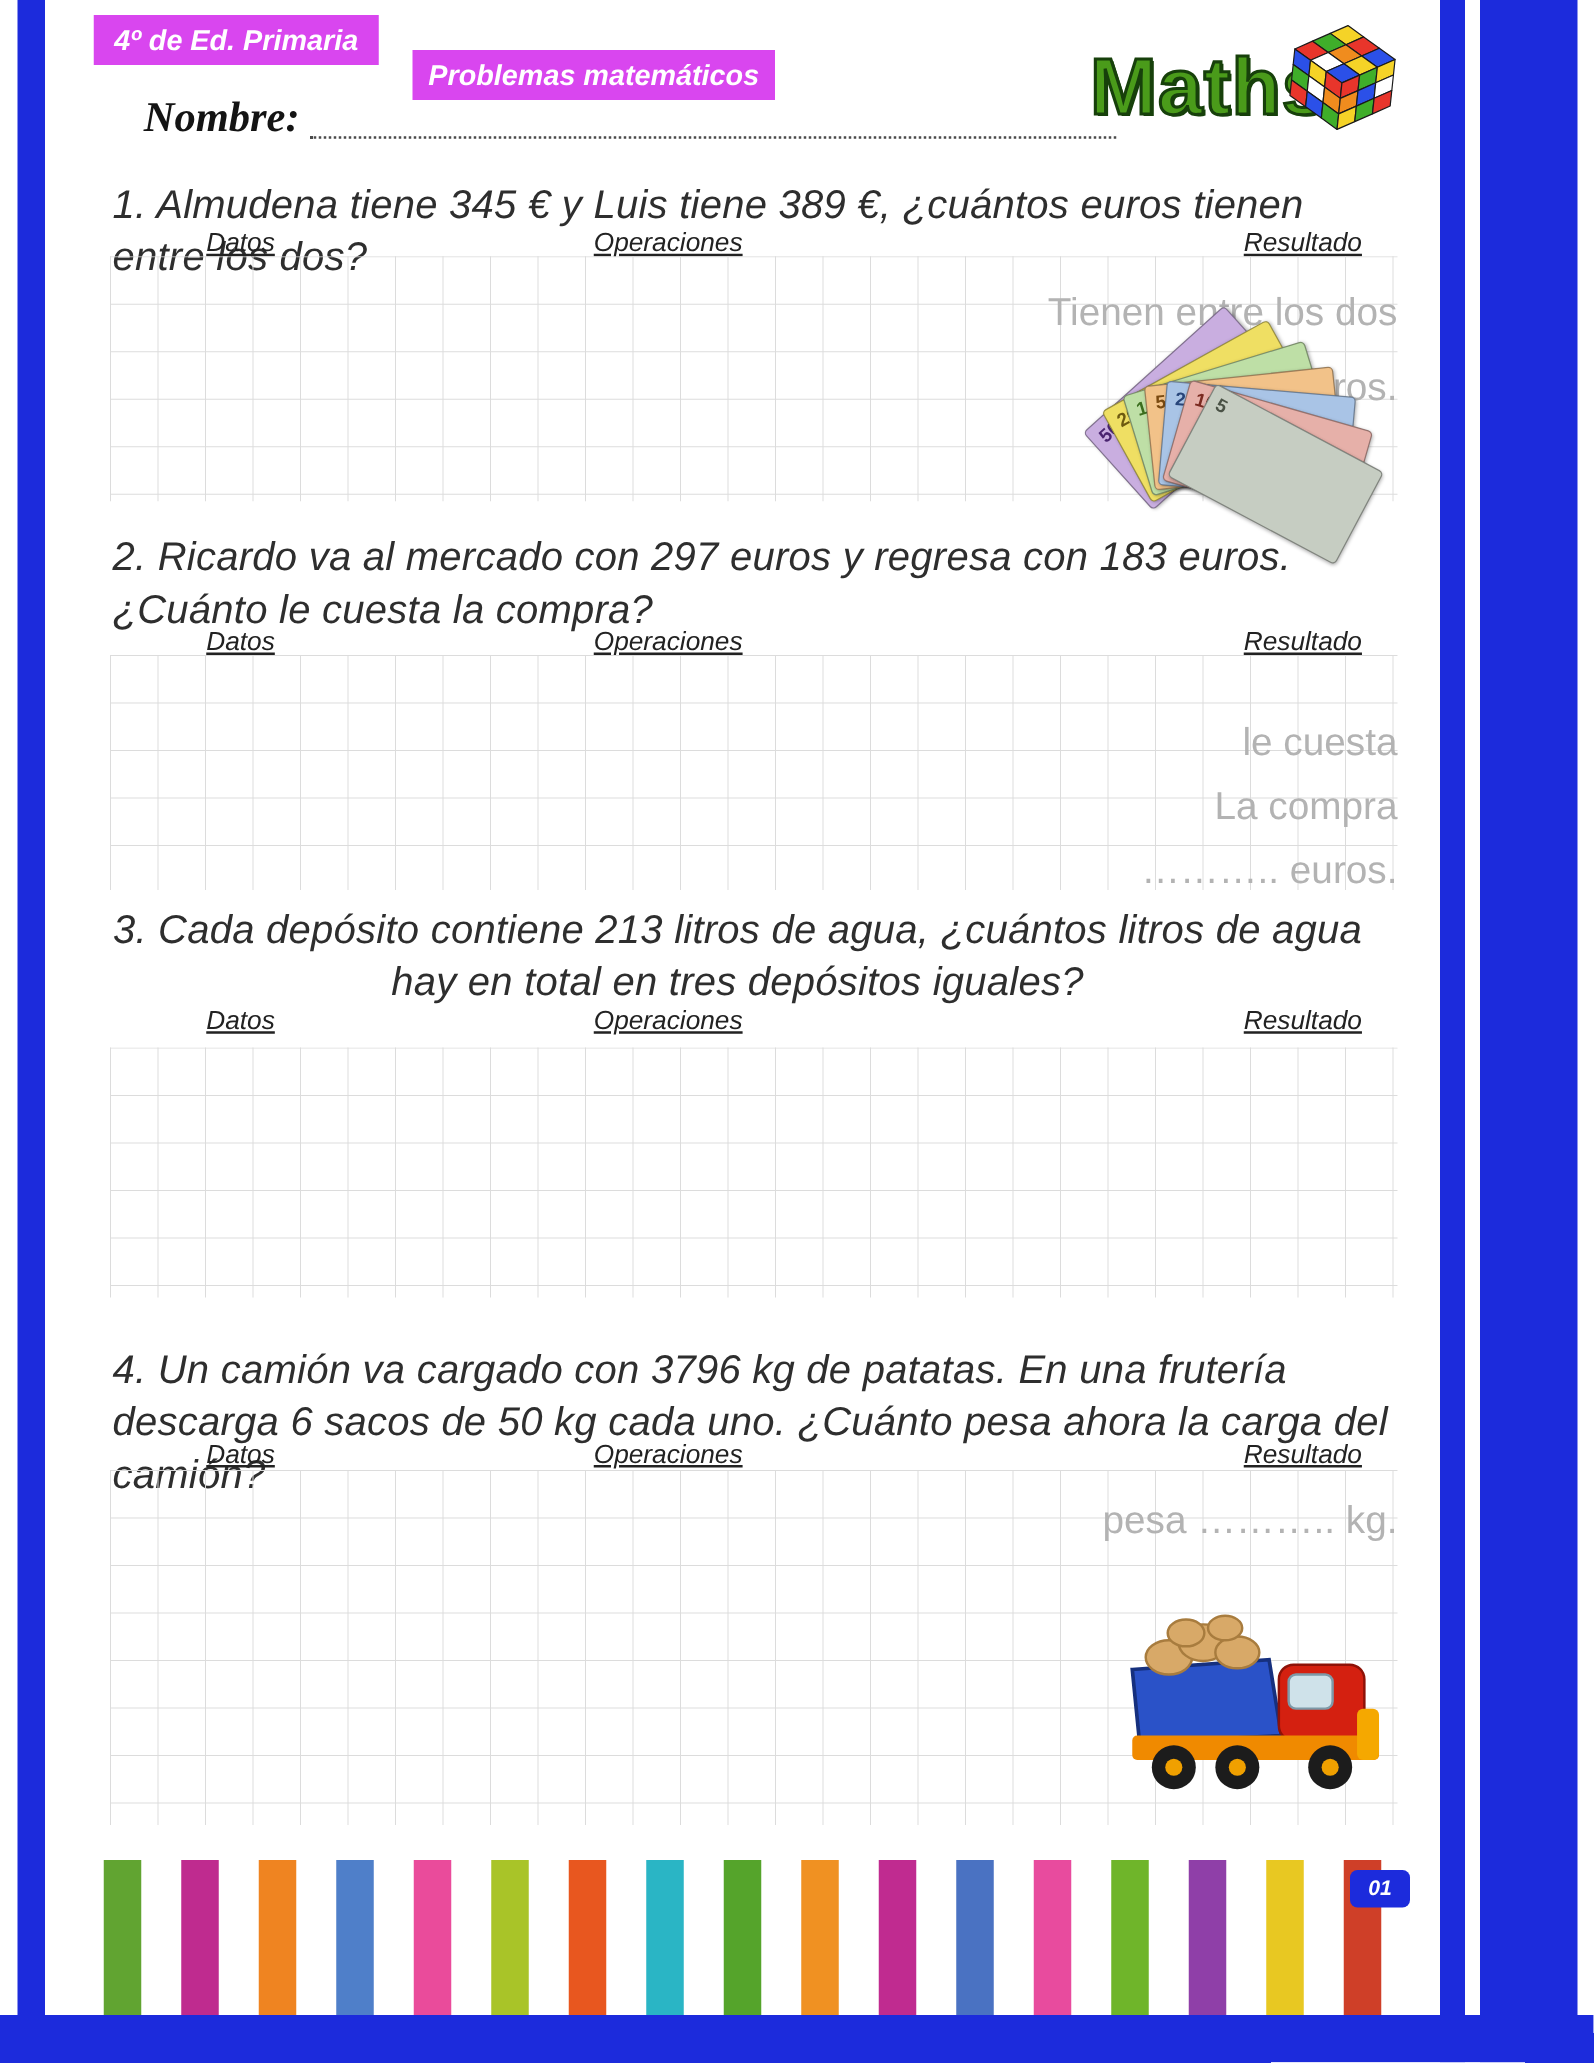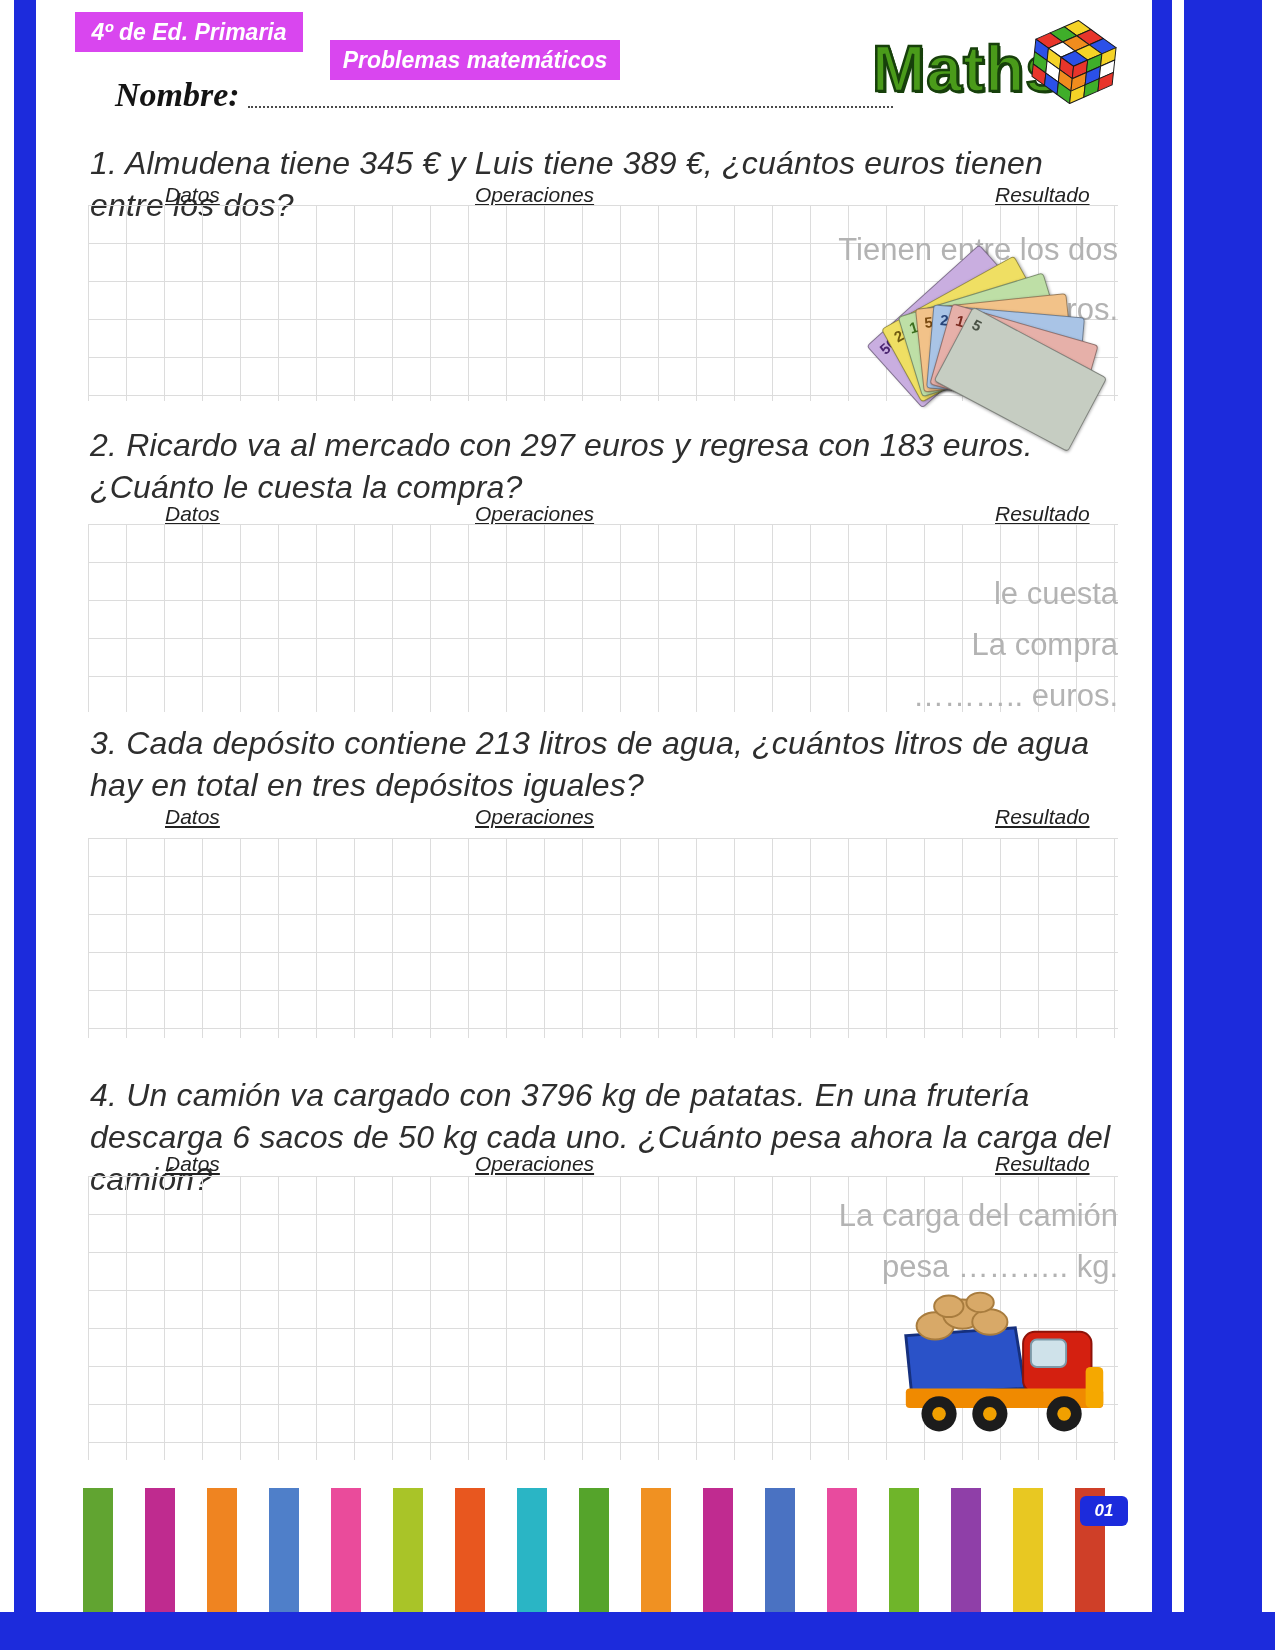--- a/index.html
+++ b/index.html
@@ -21,21 +21,21 @@
   .badge-grade { left:75px; width:228px; }
   .badge-subject { left:330px; width:290px;margin-top:28px; }
 
   
   .logo-text { position:absolute; left:872px; top:32px; font-size:64px; font-weight:bold;
                color:#4a9b1a; letter-spacing:1px;
                -webkit-text-stroke:2.5px #17400b; text-shadow:2px 2px 0 #17400b; }
   .cube { position:absolute; left:1026px; top:12px; transform:rotate(6deg); }
 
   
-  .name-row { position:absolute; left:115px; top:76px; display:flex; align-items:flex-start; }
+  .name-row { position:absolute; left:115px; top:76px; display:flex; align-items:center; }
   .name-label { font-family:"Liberation Serif", serif; font-weight:bold; font-style:italic;
                 font-size:34px; color:#141414; }
   .name-dots { display:inline-block; width:645px; height:32px; margin-left:8px;
                border-bottom:2px dotted #4a4a4a; }
 
   
   .ptext { position:absolute; left:90px; font-style:italic; font-size:32px; color:#2e2e2e;
            line-height:42px; letter-spacing:0.2px; }
   .heads { position:absolute; left:0; width:1268px; height:26px;margin-left:20px; }
   .ch { position:absolute; font-style:italic; font-size:21px; color:#222; text-decoration:underline; }
@@ -176,37 +176,36 @@
     <span class="ch ch-oper">Operaciones</span>
     <span class="ch ch-res">Resultado</span>
   </div>
   <div class="grid" style="top:524px; height:188px;"></div>
   <div class="answer lh51" style="top:568px;">
     <div>le cuesta</div>
     <div>La compra</div>
     <div>……….. euros.</div>
   </div>
 
-  <div class="ptext" style="top:722px; width:1000px;">3. Cada depósito contiene 213 litros de agua, ¿cuántos litros de agua hay en total en tres depósitos iguales?</div>
+  <div class="ptext" style="top:722px; width:1000px;text-align:center;">3. Cada depósito contiene 213 litros de agua, ¿cuántos litros de agua hay en total en tres depósitos iguales?</div>
   <div class="heads" style="top:805px;">
     <span class="ch ch-datos">Datos</span>
     <span class="ch ch-oper">Operaciones</span>
     <span class="ch ch-res">Resultado</span>
   </div>
   <div class="grid" style="top:838px; height:200px;"></div>
 
   <div class="ptext" style="top:1074px; width:1025px;">4.  Un camión va cargado con 3796 kg de patatas. En una frutería descarga 6 sacos de 50 kg cada uno. ¿Cuánto pesa ahora la carga del camión?</div>
   <div class="heads" style="top:1152px;">
     <span class="ch ch-datos">Datos</span>
     <span class="ch ch-oper">Operaciones</span>
     <span class="ch ch-res">Resultado</span>
   </div>
   <div class="grid" style="top:1176px; height:284px;"></div>
   <div class="answer lh51" style="top:1190px;">
-    <div>La carga del camión</div>
     <div>pesa ……….. kg.</div>
   </div>
 
   <svg class="truck" width="215" height="160" viewBox="0 0 220 160">
 
     <polygon points="8,52 120,44 130,106 14,112" fill="#2a52c8" stroke="#16307e" stroke-width="3"></polygon>
 
     <g fill="#d8a968" stroke="#a87c3e" stroke-width="2">
       <ellipse cx="38" cy="42" rx="19" ry="14"></ellipse>
       <ellipse cx="66" cy="30" rx="20" ry="15"></ellipse>

